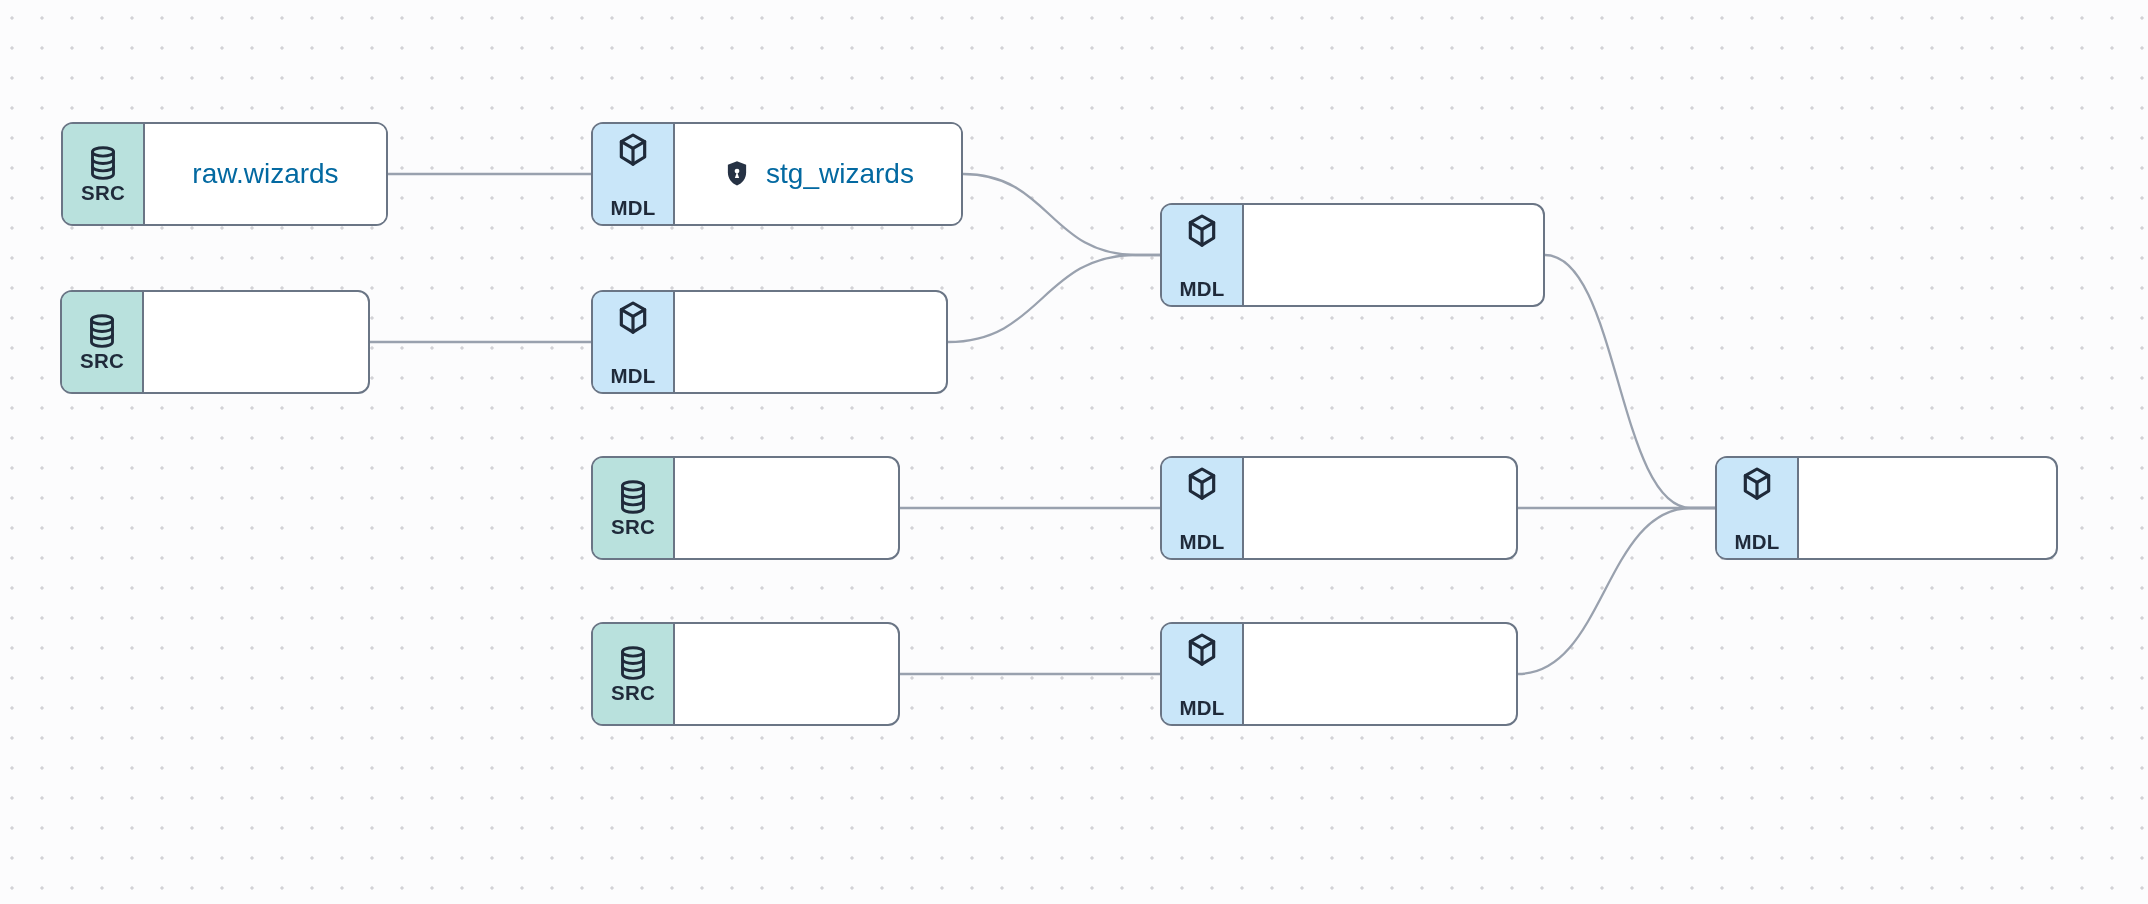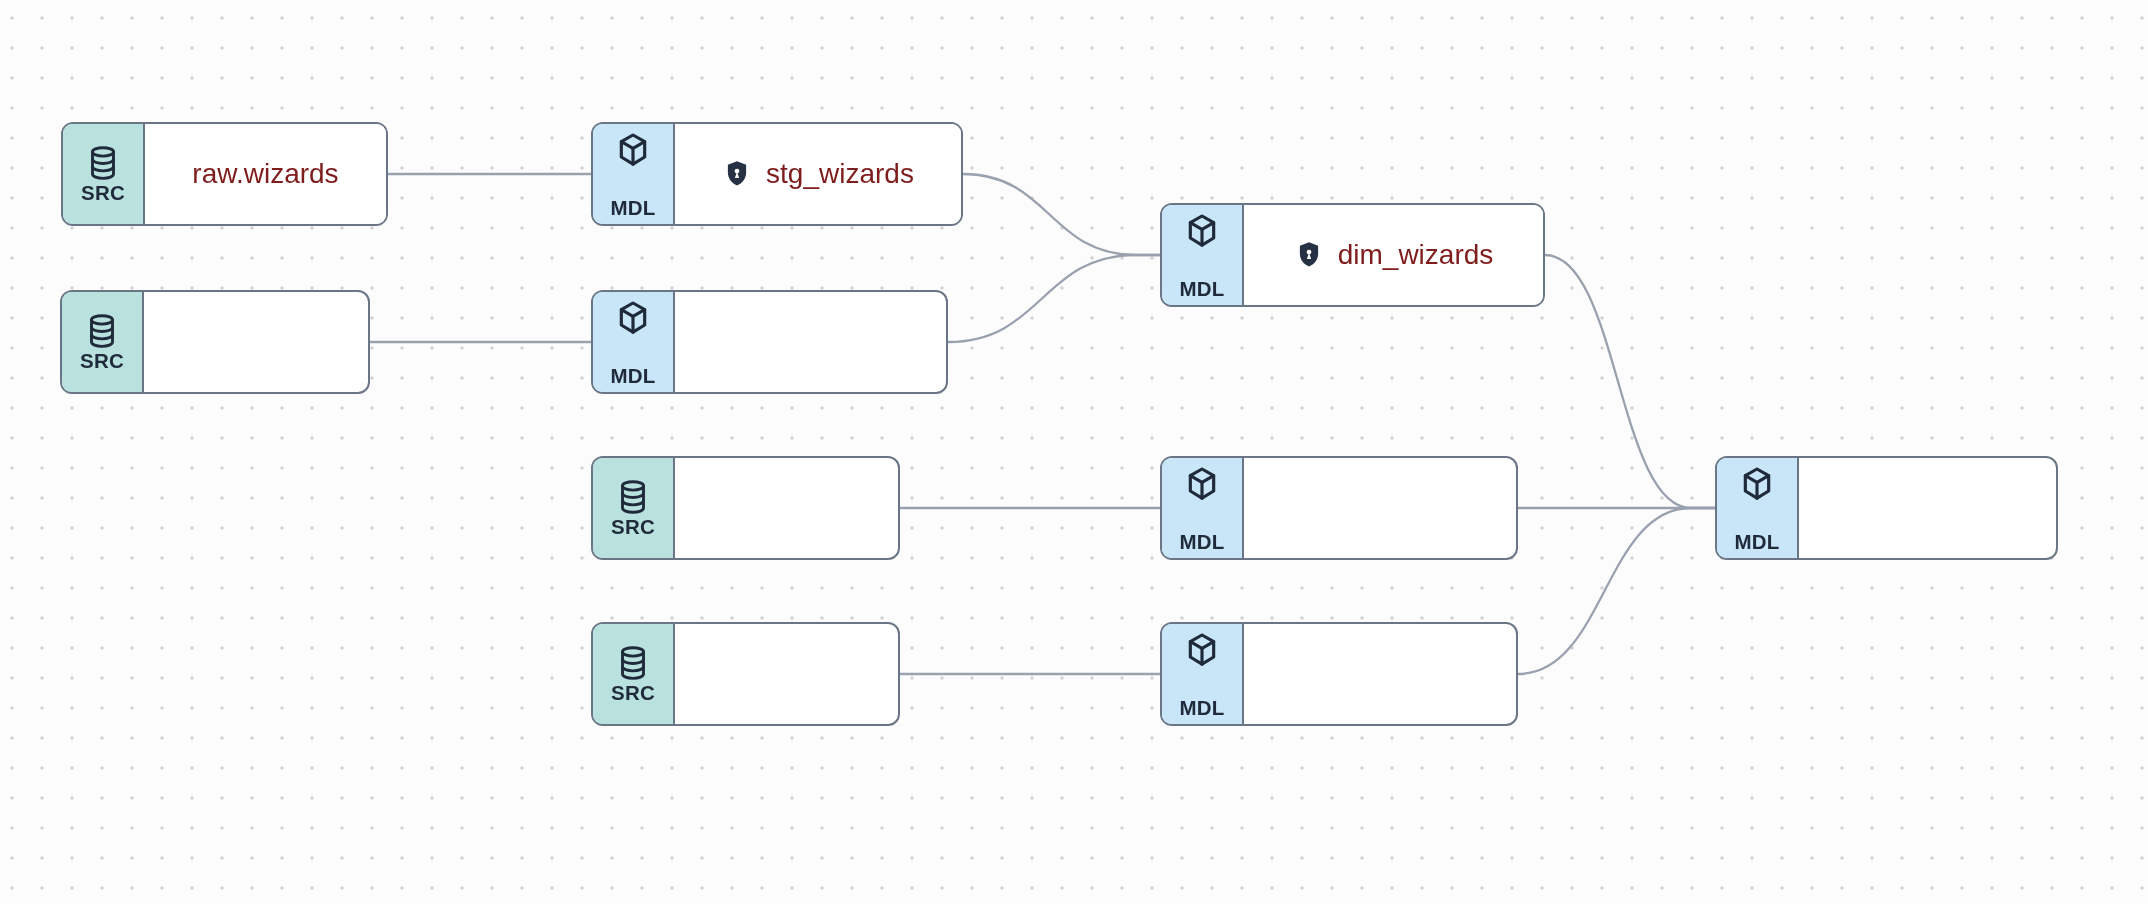--- a/index.html
+++ b/index.html
@@ -72,21 +72,21 @@
     justify-content: center;
     gap: 14px;
     padding: 0 24px;
     border-radius: 0 9px 9px 0;
     background: #ffffff;
   }
   .shield { display: flex; align-items: center; }
   .node-label {
     font-size: 28px;
     font-weight: 500;
-    color: #7f1d1d;
+    color: #0369a1;
     white-space: nowrap;
   }
 </style>
 </head>
 <body>
 
 <div id="canvas">
   <svg id="edges-layer" viewBox="0 0 2148 904" xmlns="http://www.w3.org/2000/svg">
       <path d="M388,174 L591,174"></path>
       <path d="M370,342 L591,342"></path>
@@ -172,30 +172,20 @@
       <span class="badge-icon">
 
         <svg class="icon-cube" width="40" height="40" viewBox="0 0 24 24" fill="none" stroke="#1f2a3a" stroke-width="1.9" stroke-linecap="round" stroke-linejoin="round">
           <path d="M12 3l7 4-7 4-7-4 7-4z"></path>
           <path d="M19 7v9.2l-7 4.3-7-4.3V7"></path>
           <path d="M12 11v9.5"></path>
         </svg>
       </span>
       <span class="badge-label">MDL</span>
     </div>
-    <div class="body">
-      <span class="shield">
-        <svg width="30" height="30" viewBox="0 0 24 24">
-          <path d="M12 1.8l7.3 2.7v6.3c0 4.9-3.1 8.7-7.3 10.4-4.2-1.7-7.3-5.5-7.3-10.4V4.5L12 1.8z" fill="#263244"></path>
-          <circle cx="12" cy="9.6" r="1.9" fill="#ffffff"></circle>
-          <path d="M12 10.2l1.7 4.9h-3.4z" fill="#ffffff"></path>
-        </svg>
-      </span>
-      <span class="node-label">dim_wizards</span>
-    </div>
   </div>
       <div class="node kind-source no-shield" style="left: 591px; top: 456px; width: 309px; height: 104px;">
     <div class="badge">
       <span class="badge-icon">
         <svg class="icon-database" width="36" height="36" viewBox="0 0 24 24" fill="none" stroke="#1f2a3a" stroke-width="1.9" stroke-linecap="round" stroke-linejoin="round">
           <ellipse cx="12" cy="4.6" rx="7" ry="2.8"></ellipse>
           <path d="M5 4.6v14.8c0 1.55 3.13 2.8 7 2.8s7-1.25 7-2.8V4.6"></path>
           <path d="M5 9.5c0 1.55 3.13 2.8 7 2.8s7-1.25 7-2.8"></path>
           <path d="M5 14.4c0 1.55 3.13 2.8 7 2.8s7-1.25 7-2.8"></path>
         </svg>

